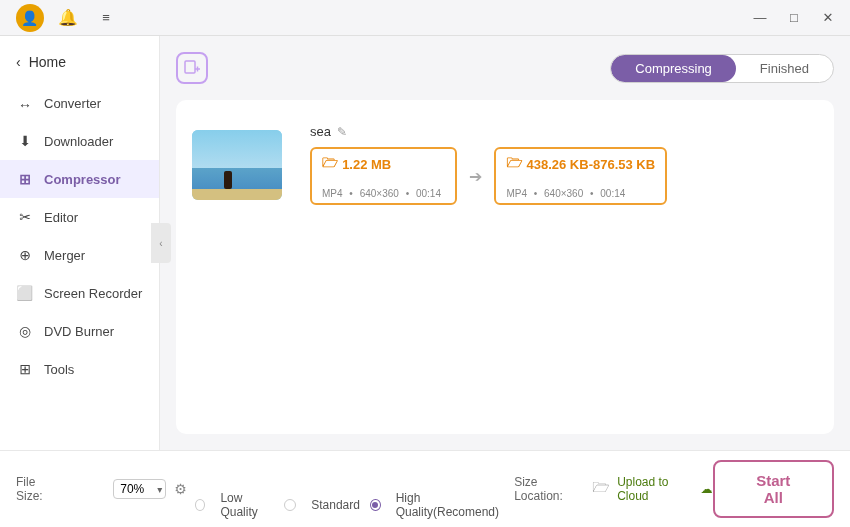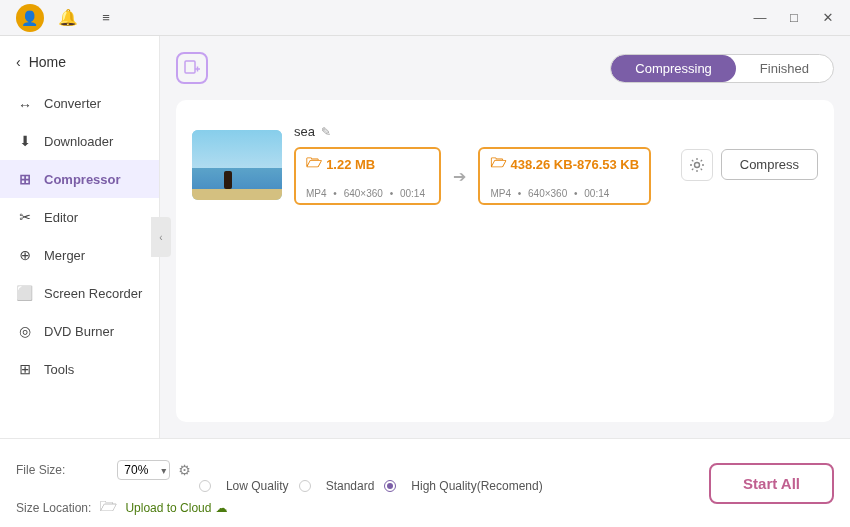--- a/index.html
+++ b/index.html
@@ -203,21 +203,21 @@
       border-radius: 10px;
       padding: 16px;
       flex: 1;
       overflow-y: auto;
     }
 
     
     .file-row {
       display: flex;
       align-items: center;
-      gap: 12px;
+      gap: 28px;
       padding: 8px 0;
     }
     .thumbnail {
       width: 90px;
       height: 70px;
       border-radius: 6px;
       overflow: hidden;
       flex-shrink: 0;
       background: #87CEEB;
       position: relative;
@@ -333,21 +333,21 @@
       background: #ffffff;
       border-top: 1px solid #e8e8e8;
       padding: 8px 16px;
       display: flex;
       align-items: center;
       justify-content: space-between;
       flex-shrink: 0;
     }
     .bottom-left {
       display: flex;
-      flex-direction: column;
+      flex-direction: row;
       gap: 4px;
     }
     .bottom-row {
       display: flex;
       align-items: center;
       gap: 8px;
       font-size: 12px;
       color: #555;
     }
     .bottom-label { color: #666; }
@@ -577,29 +577,20 @@
                 <span>MP4</span>
                 <span>•</span>
                 <span>640×360</span>
                 <span>•</span>
                 <span>00:14</span>
               </div>
             </div>
           </div>
         </div>
 
-        <div class="compress-actions">
-          <button class="settings-icon-btn">
-            <svg width="16" height="16" viewBox="0 0 16 16" fill="none">
-              <circle cx="8" cy="8" r="2.5" stroke="#888" stroke-width="1.4"></circle>
-              <path d="M8 1v2M8 13v2M1 8h2M13 8h2M2.93 2.93l1.41 1.41M11.66 11.66l1.41 1.41M2.93 13.07l1.41-1.41M11.66 4.34l1.41-1.41" stroke="#888" stroke-width="1.3"></path>
-            </svg>
-          </button>
-          <button class="compress-btn">Compress</button>
-        </div>
 
       </div>
     </div>
 
   </div>
 </div>
 
 <div class="bottom-bar">
   <div class="bottom-left">
 

